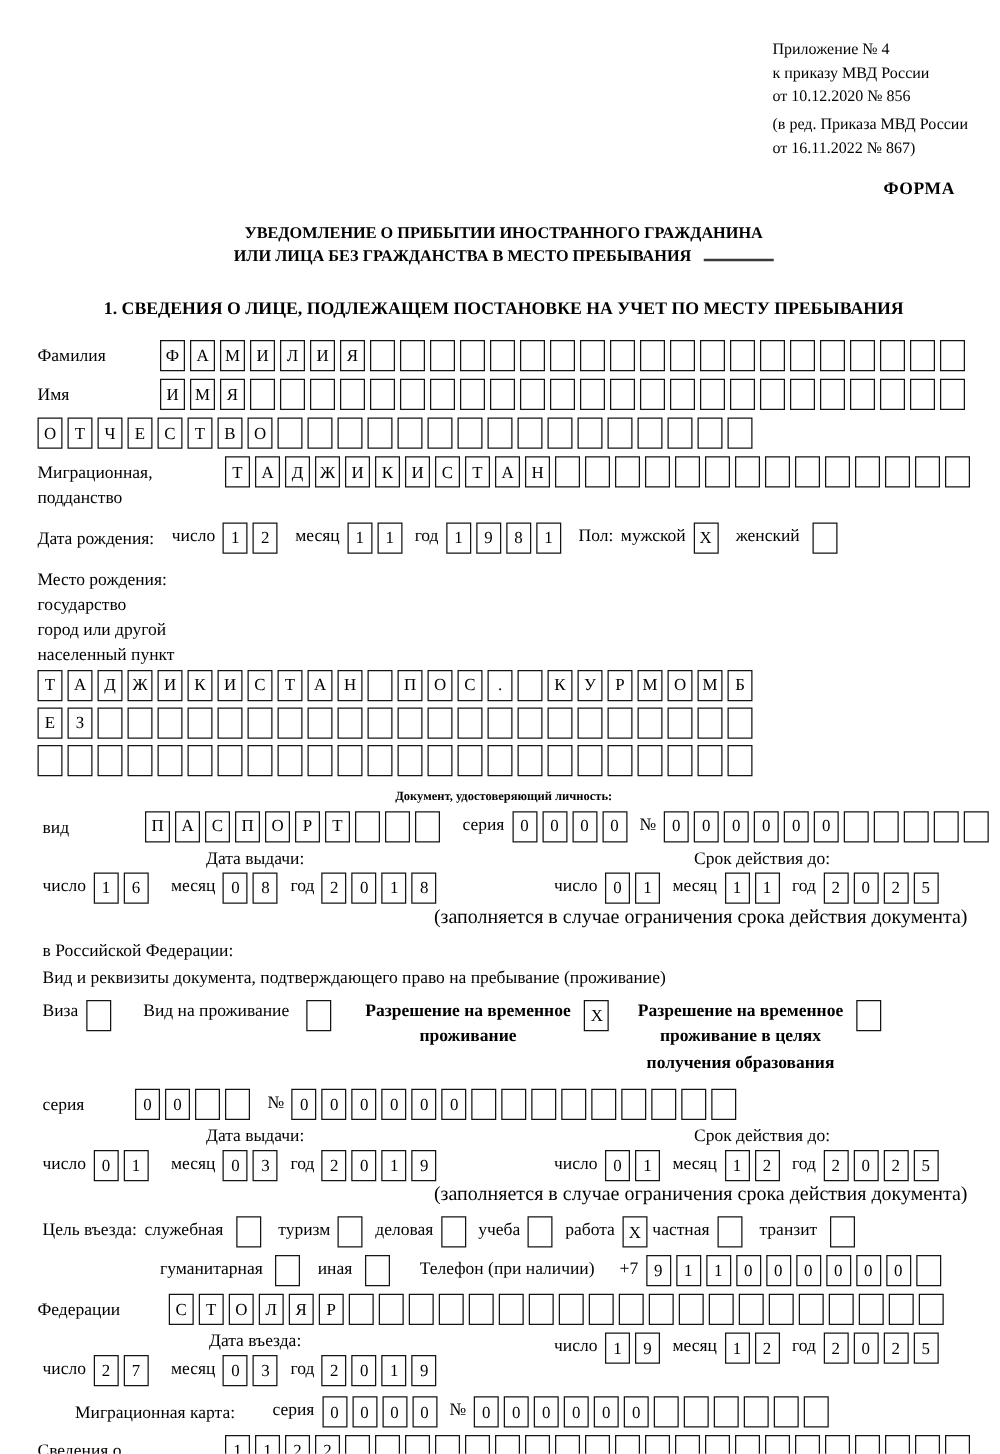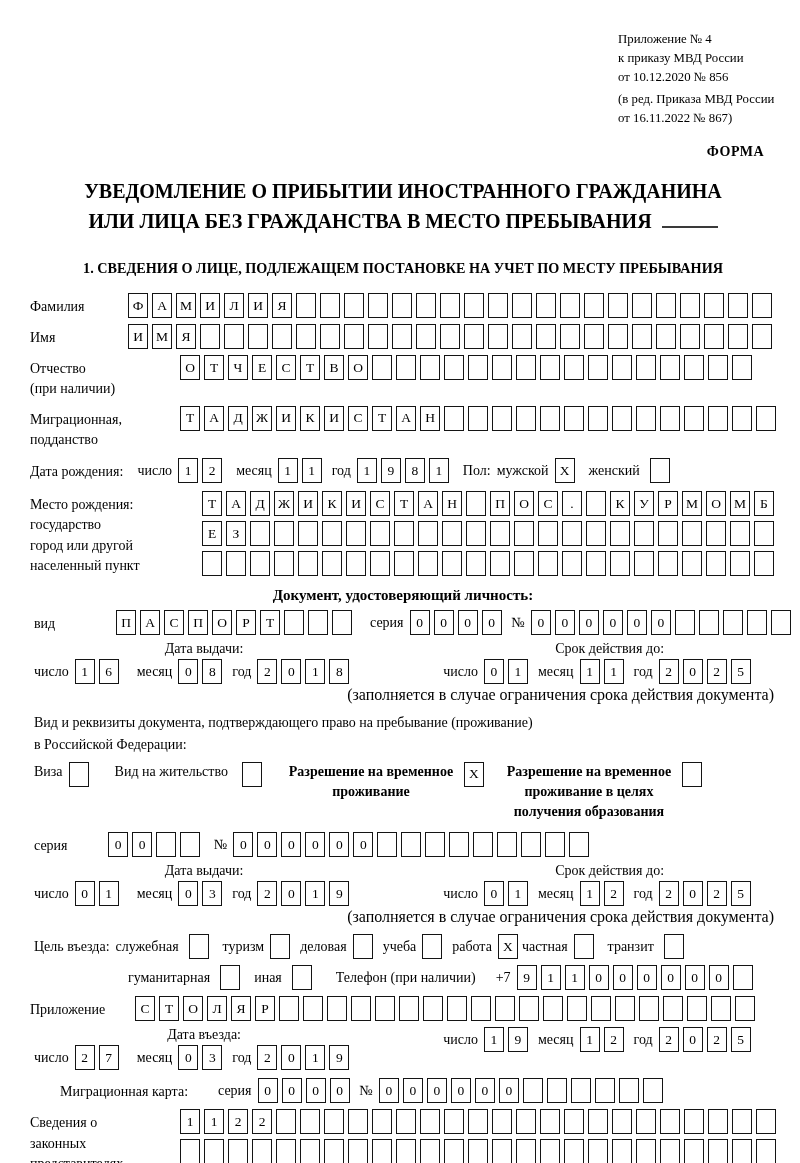--- a/index.html
+++ b/index.html
@@ -8,41 +8,41 @@
     font-family:"Liberation Serif","DejaVu Serif",serif;font-size:14px;
   }
   .page{box-sizing:border-box;width:800px;height:1163px;padding:30px 24px 15px 30px;}
 
   
   .annex{margin-left:588px;font-size:12.8px;line-height:1.5;}
   .annex .sub{margin-top:2px;}
   .forma{margin:16px 12px 0 0;text-align:right;font-weight:bold;font-size:14px;letter-spacing:.5px;}
 
   
-  .title{margin-top:16px;text-align:center;font-weight:bold;font-size:20px;line-height:1.5;}
+  .title{margin-top:16px;text-align:center;font-weight:bold;font-size:13px;line-height:1.5;}
   .blank-line{display:inline-block;width:56px;border-bottom:2.4px solid #3a3a3a;height:12px;margin-left:10px;}
 
   .sec-head{margin:24px 0 16px 0;text-align:center;font-weight:bold;font-size:14.2px;}
 
   
   .frow{display:flex;align-items:flex-start;margin:0 0 6px 0;}
   .flabel{flex:0 0 auto;padding-top:4px;line-height:1.45;}
   .boxes{display:flex;flex-wrap:nowrap;}
   .cbox{
     box-sizing:border-box;flex:0 0 auto;width:20px;height:25px;margin-right:4px;
     border:1.7px solid #141414;display:flex;align-items:center;justify-content:center;
     font-size:13.5px;line-height:1;background:#fff;
   }
   .boxcol .boxes{margin-bottom:5px;}
   .inl{display:flex;align-items:center;flex-wrap:nowrap;}
   .w98{width:98px;} .w150{width:150px;} .w172{width:172px;} .w105{width:105px;}
   .gap6{margin-left:6px;} .gap10{margin-left:10px;} .gap14{margin-left:14px;} .gap20{margin-left:20px;}
   .mr6{margin-right:6px;} .mr10{margin-right:10px;}
 
-  .center-bold{font-weight:bold;text-align:center;margin:4px 0 6px 0;font-size:15px;}
+  .center-bold{font-weight:bold;text-align:center;margin:4px 0 6px 0;font-size:10px;}
 
   
   .datecols{display:flex;margin-bottom:2px;gap:45px;}
   .datecol-l{width:368px;margin-left:4px;}
   .datecol-r{width:360px;margin-left:24px;}
   .datehead{text-align:center;margin-bottom:2px;}
   .dateline{display:flex;align-items:center;}
   .note{font-size:16px;text-align:right;margin:1px 2px 8px 0;}
 
   .plain{margin:4px 0 6px 4px;line-height:1.55;}
@@ -136,24 +136,20 @@
         <span class="cbox"></span>
         <span class="cbox"></span>
         <span class="cbox"></span>
         <span class="cbox"></span>
         <span class="cbox"></span>
         <span class="cbox"></span>
       </div>
   </div>
 
   <div class="frow">
-    <div class="flabel w150">
-      <div>Отчество</div>
-      <div>(при наличии)</div>
-    </div>
     <div class="boxes">
         <span class="cbox">О</span>
         <span class="cbox">Т</span>
         <span class="cbox">Ч</span>
         <span class="cbox">Е</span>
         <span class="cbox">С</span>
         <span class="cbox">Т</span>
         <span class="cbox">В</span>
         <span class="cbox">О</span>
         <span class="cbox"></span>
@@ -234,21 +230,21 @@
       <span class="boxes">
           <span class="cbox">X</span>
         </span>
       <span class="gap10 mr10">женский</span>
       <span class="boxes">
           <span class="cbox"></span>
         </span>
     </div>
   </div>
 
-  <div class="frow" style="margin-top:8px;">
+  <div class="frow" style="margin-top:8px;flex-direction:column;">
     <div class="flabel w172">
       <div>Место рождения:</div>
       <div>государство</div>
       <div>город или другой</div>
       <div>населенный пункт</div>
     </div>
     <div class="boxcol">
       <div class="boxes">
           <span class="cbox">Т</span>
           <span class="cbox">А</span>
@@ -413,33 +409,33 @@
             <span class="cbox">0</span>
             <span class="cbox">2</span>
             <span class="cbox">5</span>
           </span>
       </div>
     </div>
   </div>
   <div class="note">(заполняется в случае ограничения срока действия документа)</div>
 
   <div class="plain">
+    <div>в Российской Федерации:</div>
     <div>Вид и реквизиты документа, подтверждающего право на пребывание (проживание)</div>
-    <div>в Российской Федерации:</div>
   </div>
 
   <div class="permits">
     <div class="permit-item">
       <span class="pt2 mr6">Виза</span>
       <span class="boxes">
           <span class="cbox"></span>
         </span>
     </div>
     <div class="permit-item" style="margin-left:22px;">
-      <span class="pt2" style="margin-right:14px;">Вид на жительство</span>
+      <span class="pt2" style="margin-right:14px;">Вид на проживание</span>
       <span class="boxes">
           <span class="cbox"></span>
         </span>
     </div>
     <div class="permit-item" style="margin-left:22px;">
       <span class="permit-label-c" style="width:166px;margin-right:10px;">Разрешение на временное проживание</span>
       <span class="boxes">
           <span class="cbox">X</span>
         </span>
     </div>
@@ -580,21 +576,21 @@
         <span class="cbox">0</span>
         <span class="cbox">0</span>
         <span class="cbox">0</span>
         <span class="cbox">0</span>
         <span class="cbox">0</span>
         <span class="cbox"></span>
       </span>
   </div>
 
   <div class="frow" style="margin-top:6px;">
-    <div class="flabel w105">Приложение</div>
+    <div class="flabel w105">Федерации</div>
     <div class="boxes">
         <span class="cbox">С</span>
         <span class="cbox">Т</span>
         <span class="cbox">О</span>
         <span class="cbox">Л</span>
         <span class="cbox">Я</span>
         <span class="cbox">Р</span>
         <span class="cbox"></span>
         <span class="cbox"></span>
         <span class="cbox"></span>

